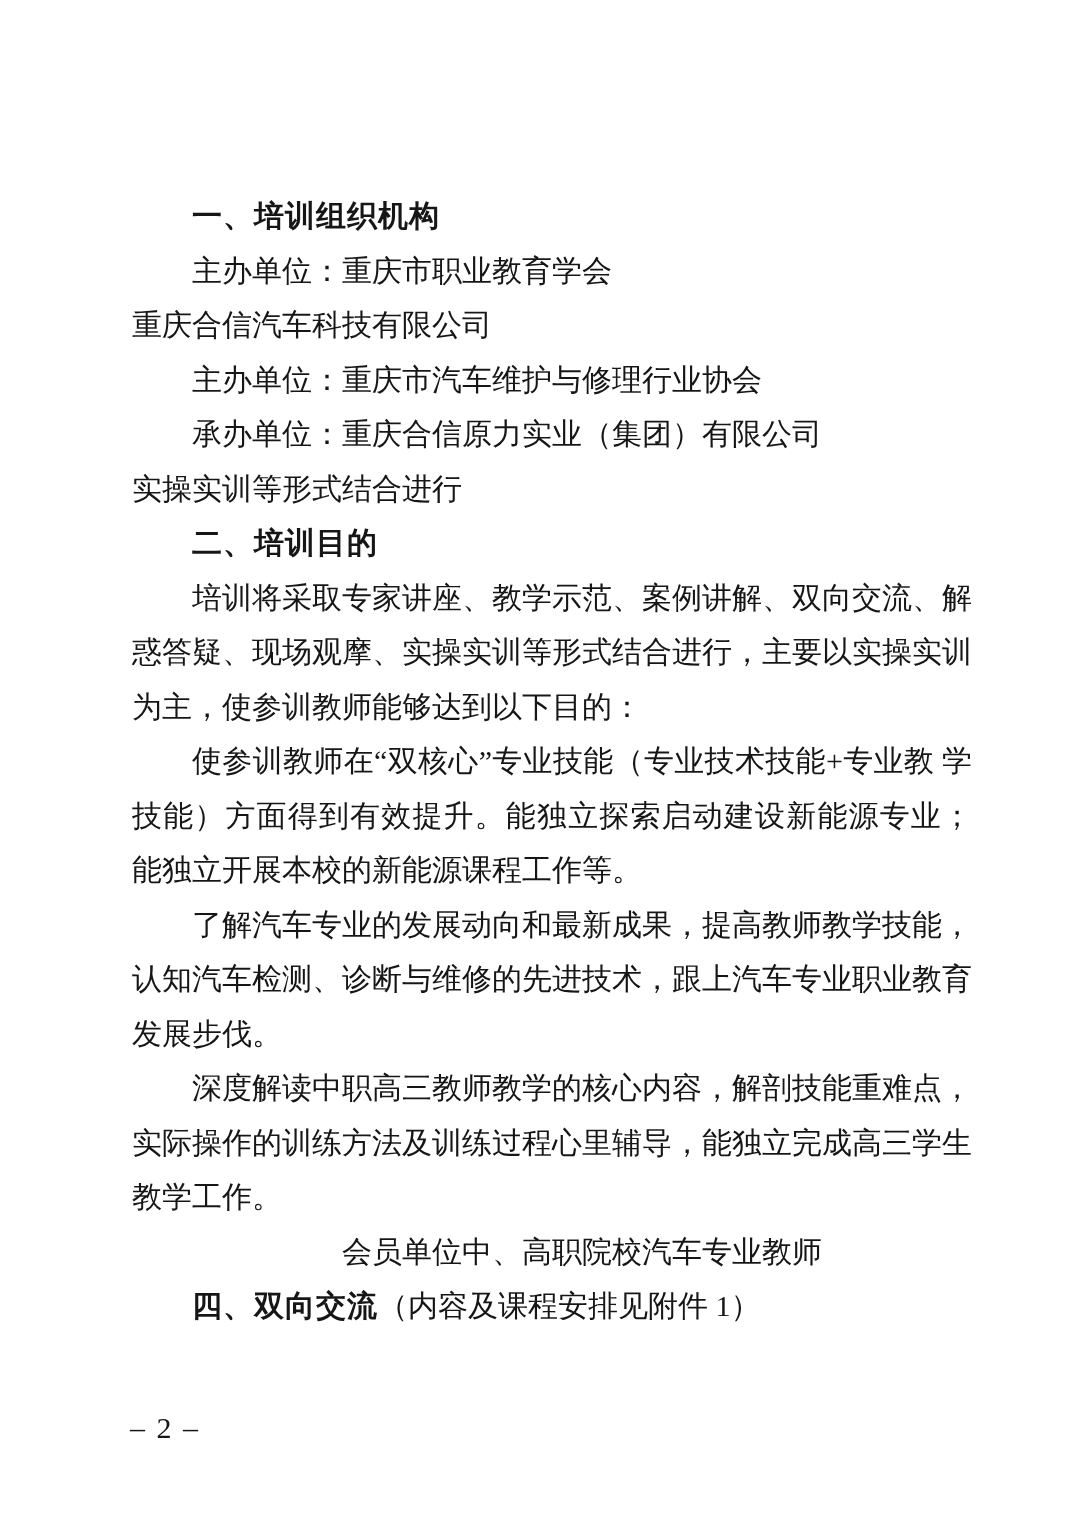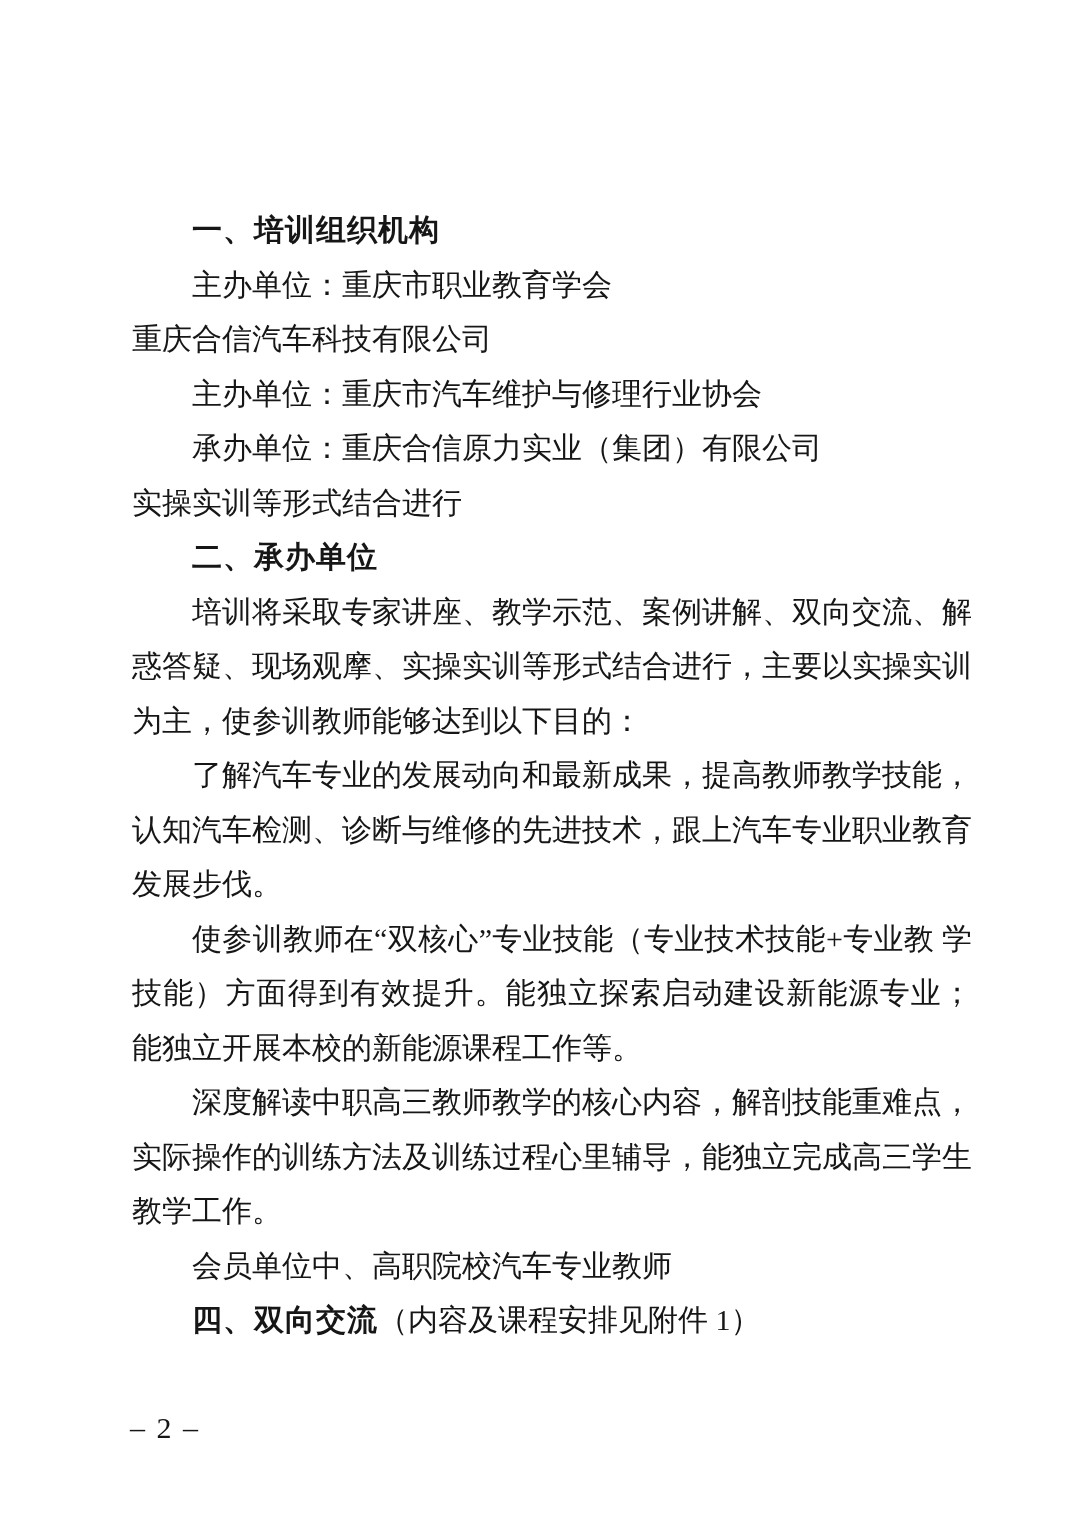--- a/index.html
+++ b/index.html
@@ -11,21 +11,21 @@
     position: relative;
     width: 1080px;
     height: 1527px;
     overflow: hidden;
     font-family: "Liberation Serif", serif;
     color: #161616;
   }
   .doc {
     position: absolute;
     left: 132px;
-    top: 203px;
+    top: 189px;
     width: 840px;
     font-size: 30px;
     line-height: 54.5px;
     text-align: justify;
   }
   .doc p, .doc h2 {
     margin: 0;
     padding: 0;
     font-size: 30px;
     line-height: 54.5px;
@@ -43,21 +43,21 @@
   .org-first {
     text-indent: 60px;
     text-align: left;
   }
   .org-cont {
     padding-left: 208px;
     text-align: left;
   }
   .audience {
     text-indent: 60px;
-    text-align: left;
+    text-align: center;
   }
   .h4line {
     text-indent: 60px;
     text-align: left;
   }
   .h4line .bold-part {
     font-family: "Liberation Sans", sans-serif;
     font-weight: 700;
     letter-spacing: 1px;
   }
@@ -87,27 +87,27 @@
     <p class="org-first">主办单位：重庆市职业教育学会</p>
 
     <p class="org-cont">重庆合信汽车科技有限公司</p>
 
     <p class="org-first">主办单位：重庆市汽车维护与修理行业协会</p>
 
     <p class="org-first">承办单位：重庆合信原力实业（集团）有限公司</p>
 
     <p class="org-cont">实操实训等形式结合进行</p>
 
-    <h2 class="heading">二、承办单位</h2>
+    <h2 class="heading">二、培训目的</h2>
 
     <p class="para">培训将采取专家讲座、教学示范、案例讲解、双向交流、解惑答疑、现场观摩、实操实训等形式结合进行，主要以实操实训为主，使参训教师能够达到以下目的：</p>
 
+    <p class="para">使参训教师在“双核心”专业技能（专业技术技能+专业教 学技能）方面得到有效提升。能独立探索启动建设新能源专业； 能独立开展本校的新能源课程工作等。</p>
+
     <p class="para">了解汽车专业的发展动向和最新成果，提高教师教学技能，认知汽车检测、诊断与维修的先进技术，跟上汽车专业职业教育发展步伐。</p>
-
-    <p class="para">使参训教师在“双核心”专业技能（专业技术技能+专业教 学技能）方面得到有效提升。能独立探索启动建设新能源专业； 能独立开展本校的新能源课程工作等。</p>
 
     <p class="para">深度解读中职高三教师教学的核心内容，解剖技能重难点，实际操作的训练方法及训练过程心里辅导，能独立完成高三学生教学工作。</p>
 
 
     <p class="audience">会员单位中、高职院校汽车专业教师</p>
 
     <p class="h4line">
       <span class="bold-part">四、双向交流</span><span class="note-part">（内容及课程安排见附件 1）</span>
     </p>
 

